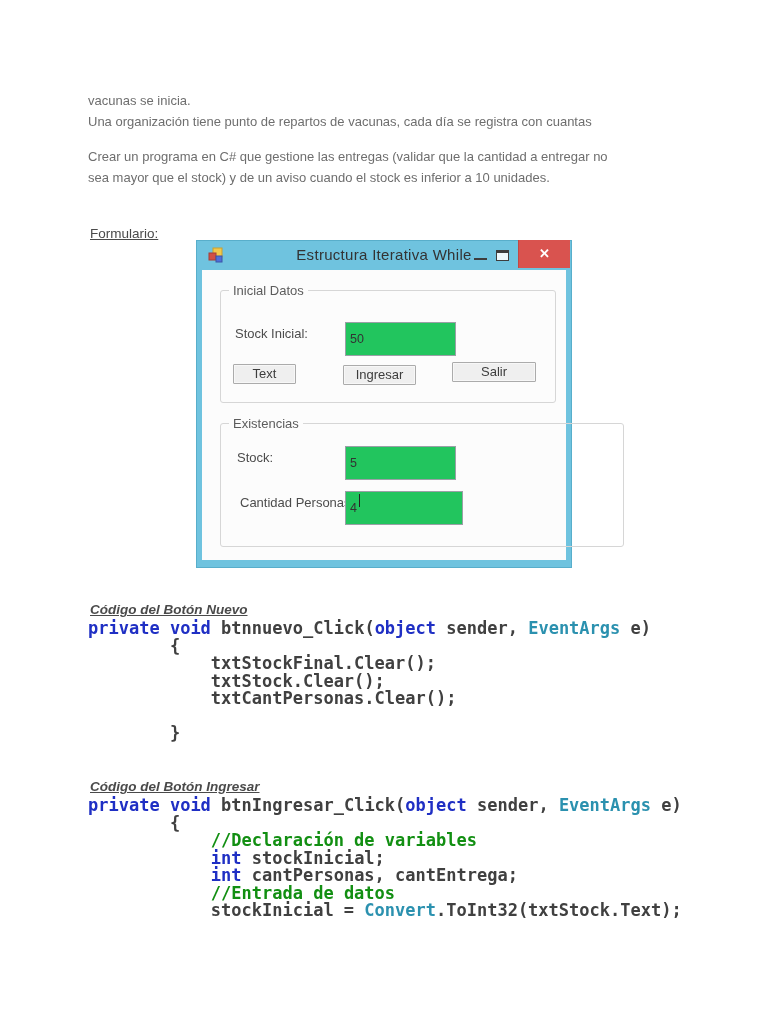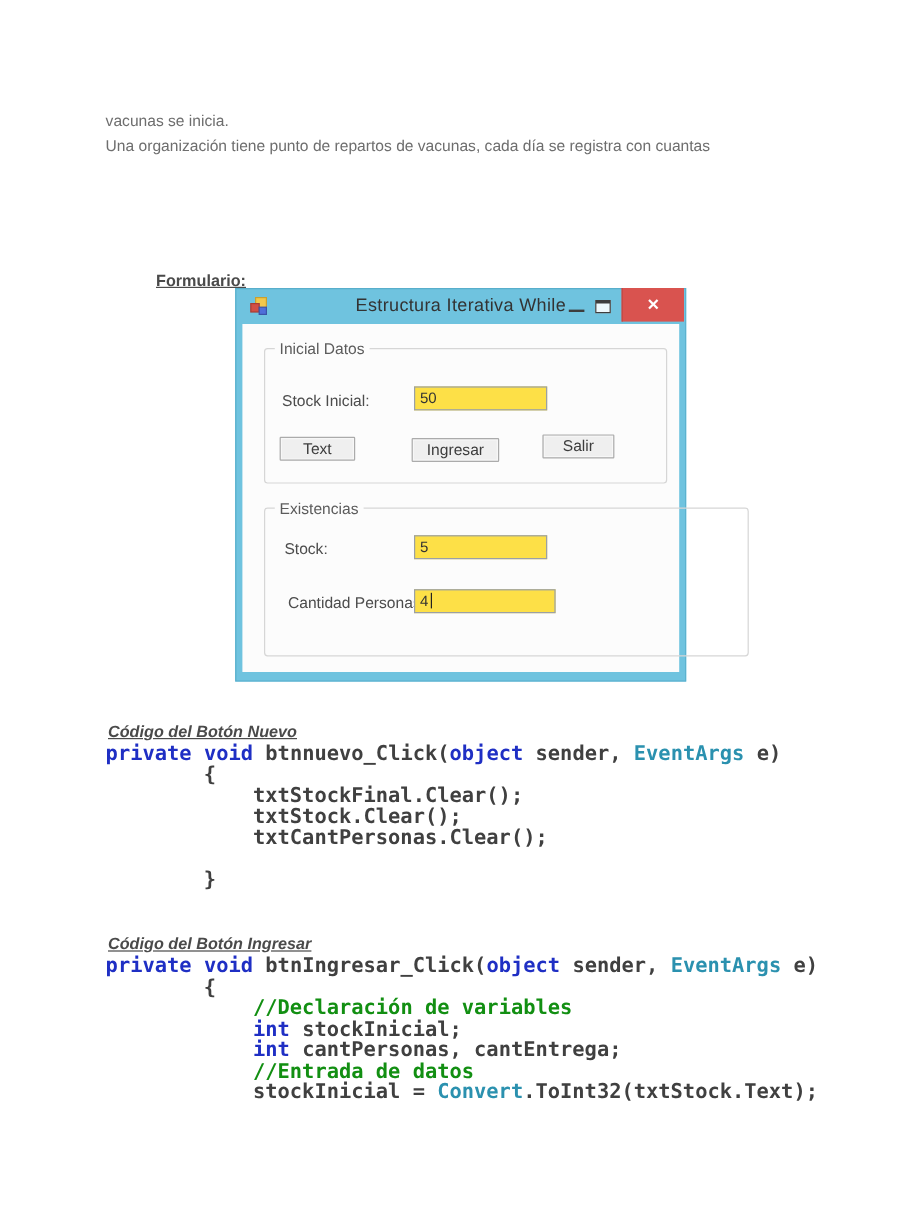--- a/index.html
+++ b/index.html
@@ -3,23 +3,22 @@
 <meta charset="utf-8">
 <style>
   * { box-sizing: border-box; }
   html,body { margin:0; padding:0; background:#ffffff; }
   .page {
     position:relative; width:768px; height:1024px; background:#ffffff;
     font-family:"Liberation Sans", sans-serif; overflow:hidden;
   }
   .para { position:absolute; color:#6e6e6e; font-size:13px; line-height:21px; }
   .doc-heading {
-    position:absolute; color:#4a4a4a; font-size:13.5px; font-weight:bold;
+    position:absolute; color:#4a4a4a; font-size:13.5px; font-weight:normal;
     text-decoration:underline;
-    margin-left:40px;
   }
   
   .window {
     position:absolute; left:196px; top:240px; width:376px; height:328px;
     background:#6fc3df; box-shadow:0 0 0 1px #58aecb inset;
   }
   .titlebar { position:absolute; left:0; top:0; width:100%; height:30px; }
   .app-icon { position:absolute; left:12px; top:7px; width:16px; height:16px; }
   .win-title {
     position:absolute; left:0; right:0; top:0; height:30px; line-height:30px;
@@ -46,21 +45,21 @@
   }
   .group {
     position:absolute; border:1px solid #d6d6d6; border-radius:3px; background:transparent;
   }
   .legend {
     position:absolute; top:-8px; left:8px; background:#fcfcfc; padding:0 4px;
     font-size:13px; color:#5c5c5c;
   }
   .fld-label { position:absolute; font-size:13px; color:#4c4c4c; white-space:nowrap; }
   .tb {
-    position:absolute; height:20px; border:1px solid #9aa0a6; background:#fde047;
+    position:absolute; height:34px; border:1px solid #9aa0a6; background:#22c55e;
     font-family:"Liberation Sans", sans-serif; font-size:12.5px; color:#333;
     padding:0 0 0 4px; outline:none;
   }
   .btn {
     position:absolute; height:20px; background:#efefef;
     border:1px solid #ababab; border-radius:1px;
     font-family:"Liberation Sans", sans-serif; font-size:13px; color:#3d3d3d;
     text-align:center; line-height:18px; cursor:pointer; padding:0;
     box-shadow:0 0 0 1px #f7f7f7 inset;
   }
@@ -83,20 +82,24 @@
 </style>
 </head>
 <body>
 
 <div class="page">
 
   <div class="para" style="left:88px; top:90px; width:600px;">
     <div>vacunas se inicia.</div>
     <div>Una organización tiene punto de repartos de vacunas, cada día se registra con cuantas</div>
   </div>
+  <div class="para" style="left:88px; top:146px; width:600px;">
+    <div>Crear un programa en C# que gestione las entregas (validar que la cantidad a entregar no</div>
+    <div>sea mayor que el stock) y de un aviso cuando el stock es inferior a 10 unidades.</div>
+  </div>
 
   <div class="doc-heading" style="left:90px; top:226px;">Formulario:</div>
 
   <div class="window">
     <div class="titlebar">
       <span class="app-icon">
         <svg width="16" height="16" viewBox="0 0 16 16">
           <rect x="5" y="1" width="9" height="9" fill="#f2c84b" stroke="#c9a02f" stroke-width="1"></rect>
           <rect x="1" y="6" width="7" height="7" fill="#d14f45" stroke="#a83c34" stroke-width="1"></rect>
           <rect x="8" y="9" width="6" height="6" fill="#4f6fd9" stroke="#3a54a8" stroke-width="1"></rect>
@@ -110,21 +113,21 @@
 
     <div class="client">
 
       <div class="group" style="left:18px; top:20px; width:336px; height:113px;">
         <span class="legend">Inicial Datos</span>
       </div>
       <span class="fld-label" style="left:33px; top:56px;">Stock Inicial:</span>
       <input class="tb" style="left: 143px; top: 52px; width: 111px;" value="50">
       <button class="btn" style="left:31px;  top:94px; width:63px;">Text</button>
       <button class="btn" style="left:141px; top:95px; width:73px;">Ingresar</button>
-      <button class="btn" style="left:250px; top:92px; width:60px;">Salir</button>
+      <button class="btn" style="left:250px; top:92px; width:84px;">Salir</button>
 
       <div class="group" style="left:18px; top:153px; width:404px; height:124px;">
         <span class="legend">Existencias</span>
       </div>
       <span class="fld-label" style="left:35px; top:180px;">Stock:</span>
       <input class="tb" style="left: 143px; top: 176px; width: 111px;" value="5">
       <span class="fld-label" style="left:38px; top:225px;">Cantidad Personas:</span>
       <input class="tb" style="left: 143px; top: 221px; width: 118px;" value="4">
       <span class="caret" style="left:157px; top:224px;"></span>
 

